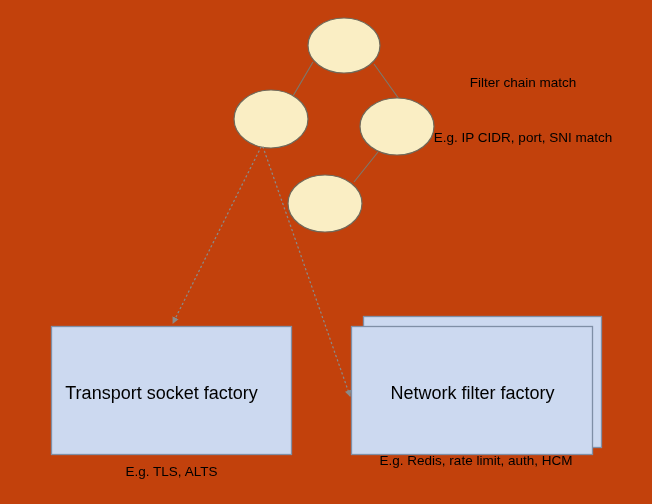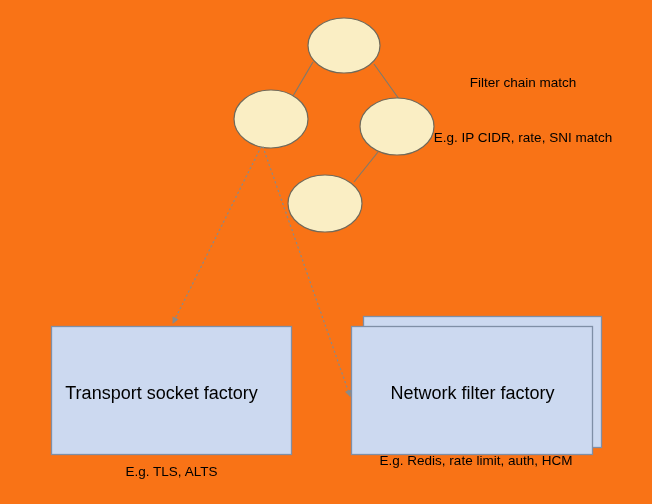--- a/index.html
+++ b/index.html
@@ -12,21 +12,21 @@
     width: 652px;
     height: 504px;
     font-family: "Liberation Sans", sans-serif;
     color: #000000;
     overflow: hidden;
   }
   #canvas {
     position: relative;
     width: 652px;
     height: 504px;
-    background: #f97316;
+    background: #c2410c;
   }
   #vector-layer {
     position: absolute;
     left: 0;
     top: 0;
     width: 652px;
     height: 504px;
   }
   .txt {
     position: absolute;
@@ -84,21 +84,21 @@
 
     <g>
       <rect x="363.5" y="316.5" width="238" height="131" fill="#ccd9f0" stroke="#7f8fa6" stroke-width="1.3"></rect>
       <rect x="351.5" y="326.5" width="241" height="128" fill="#ccd9f0" stroke="#7f8fa6" stroke-width="1.3"></rect>
     </g>
 
   </svg>
 
   <div class="txt annotation-note" style="left:408px; top:38px; width:230px; text-align:center;">
     <div>Filter chain match</div>
-    <div>E.g. IP CIDR, rate, SNI match</div>
+    <div>E.g. IP CIDR, port, SNI match</div>
   </div>
 
   <div class="txt box-label" style="left:51px; top:381px; width:221px;">Transport socket factory</div>
 
   <div class="txt box-label" style="left:352px; top:381px; width:241px;">Network filter factory</div>
 
   <div class="txt caption" style="left:51px; top:463px; width:241px;">E.g. TLS, ALTS</div>
 
   <div class="txt caption" style="left:358px; top:452px; width:236px;">E.g. Redis, rate limit, auth, HCM</div>
 

